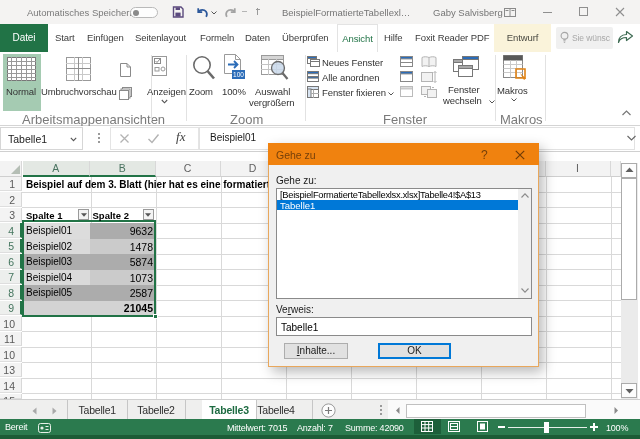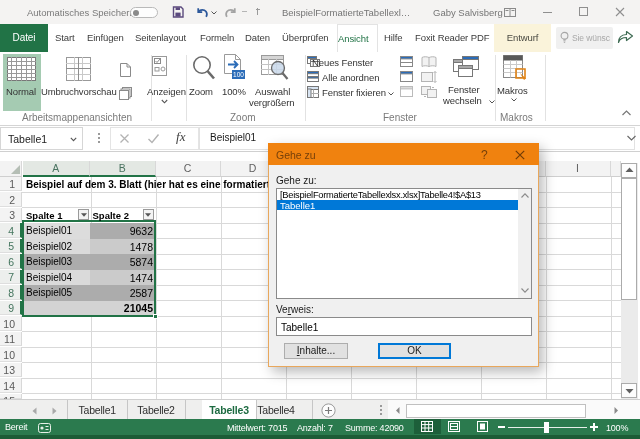--- a/index.html
+++ b/index.html
@@ -13,27 +13,27 @@
   #autosave { left:27px; top:7px; color:#7a7a7a; font-size:9.5px; }
   #toggle { left:130px; top:7px; width:28px; height:11px; border:1px solid #b9b9b9; border-radius:6px; background:#fdfdfd; }
   #toggle .knob { position:absolute; left:2px; top:1.5px; width:6px; height:6px; background:#8a8a8a; border-radius:50%; }
   #title-center { left:282px; top:7px; color:#757575; font-size:9.5px; }
   #user { left:433px; top:7px; color:#757575; font-size:9.5px;text-align:center; }
 
   
   #tabrow { left:0; top:24px; width:640px; height:28px; background:#fff; font-size:9.5px; letter-spacing:-0.1px; color:#3b3b3b; }
   #datei { left:0; top:0; width:48px; height:28px; font-size:10px; background:#217346; color:#fff; text-align:center; line-height:28px; }
   .rtab { top:0; height:28px; line-height:28px; }
-  #tab-ansicht { left:337px; width:41px; background:#fff; border:1px solid #e3e3e3; border-bottom:none; color:#217346; }
+  #tab-ansicht { left:337px; width:41px; background:#fff; border:1px solid #e3e3e3; border-bottom:none; color:#217346; text-align:center; }
   #entwurf { left:494px; top:0px; width:57px; font-size:9.5px; height:28px; background:#faf3da; color:#4a4a42; text-align:center; line-height:28px; }
   #search { left:556px; top:3px; width:57px; overflow:hidden; height:22px; background:#f0f0f0; border-radius:2px; color:#a8a8a8; font-size:11px; line-height:22px; }
 
   
   #ribbon { left:0; top:52px; width:640px; height:74px; background:#fff; border-bottom:1px solid #d4d4d4; }
-  .glabel { position:absolute; top:60px; font-size:10px; color:#7a7a7a; white-space:nowrap; }
+  .glabel { position:absolute; top:60px; font-size:13px; color:#7a7a7a; white-space:nowrap; }
   .gsep { position:absolute; top:3px; width:1px; height:66px; background:#e2e2e2; }
   .blabel { position:absolute; font-size:9.5px; letter-spacing:-0.1px; color:#333; white-space:nowrap; }
 
   
   #fbar { left:0; top:126px; width:640px; height:26px; background:#fff; border-bottom:1px solid #d0d0d0; }
   #namebox { position:absolute; left:0; top:1px; width:83px; height:23px; background:#fff; border:1px solid #d6d6d6; }
   #namebox span { position:absolute; left:7px; top:5px; font-size:10.5px; color:#222; }
 
   
   #sheet { left:0; top:152px; width:640px; height:247px; background:#fff; overflow:hidden; }
@@ -216,21 +216,21 @@
     <div class="blabel" style="left:249px;top:45px">vergrößern</div>
     <div class="glabel" style="left:230px">Zoom</div>
     <div class="gsep" style="left:305px"></div>
 
     <svg class="abs" style="left:307px;top:4px" width="13" height="11" viewBox="0 0 13 11">
         <rect x="0.5" y="0.5" width="9" height="7" fill="#fff" stroke="#777"></rect>
         <rect x="0.5" y="0.5" width="9" height="2" fill="#2b6cb8" stroke="#777"></rect>
         <rect x="3.5" y="3.5" width="9" height="7" fill="#fff" stroke="#777"></rect>
         <rect x="3.5" y="3.5" width="9" height="2" fill="#fff" stroke="#777"></rect>
       </svg>
-    <div class="blabel" style="left:312px;top:5px">Neues Fenster</div>
+    <div class="blabel" style="left:322px;top:5px">Neues Fenster</div>
     <svg class="abs" style="left:307px;top:19px" width="12" height="11" viewBox="0 0 12 11">
         <rect x="0.5" y="0.5" width="11" height="10" fill="#fff" stroke="#777"></rect>
         <rect x="0.5" y="0.5" width="11" height="2.2" fill="#2b6cb8" stroke="#777"></rect>
         <line x1="0.5" y1="5.5" x2="11.5" y2="5.5" stroke="#777"></line>
         <rect x="0.5" y="5.5" width="11" height="1.6" fill="#2b6cb8" stroke="#777"></rect>
       </svg>
     <div class="blabel" style="left:322px;top:20px">Alle anordnen</div>
     <svg class="abs" style="left:307px;top:34px" width="12" height="12" viewBox="0 0 12 12">
         <rect x="0.5" y="0.5" width="11" height="11" fill="#fff" stroke="#777"></rect>
         <rect x="0.5" y="0.5" width="11" height="3" fill="#d8e4f2" stroke="#777"></rect>
@@ -452,21 +452,21 @@
         </svg>
       </div>
     <div class="cell" style="left:26px;top:73px">Beispiel01</div>
     <div class="cell" style="left:26px;top:88.5px">Beispiel02</div>
     <div class="cell" style="left:26px;top:104px">Beispiel03</div>
     <div class="cell" style="left:26px;top:119.5px">Beispiel04</div>
     <div class="cell" style="left:26px;top:135px">Beispiel05</div>
     <div class="cell num" style="top:73px">9632</div>
     <div class="cell num" style="top:88.5px">1478</div>
     <div class="cell num" style="top:104px">5874</div>
-    <div class="cell num" style="top:119.5px">1474</div>
+    <div class="cell num" style="top:119.5px">1073</div>
     <div class="cell num" style="top:135px">2587</div>
     <div class="cell num" style="top:149.5px;font-weight:bold">21045</div>
 
     <div class="abs" style="left:621px;top:11px;width:17px;height:236px;background:#ebebeb"></div>
     <div class="abs" style="left:621px;top:11px;width:16px;height:14.5px;background:#fdfdfd;border:1px solid #ababab"></div>
     <svg class="abs" style="left:625px;top:15px" width="9" height="6" viewBox="0 0 9 6">
         <path d="M4.5 0.5 L8.5 5 L0.5 5 Z" fill="#606060"></path>
       </svg>
     <div class="abs" style="left:621px;top:25.5px;width:16px;height:122px;background:#fff;border:1px solid #ababab"></div>
     <div class="abs" style="left:621px;top:231px;width:16px;height:15px;background:#fdfdfd;border:1px solid #ababab"></div>

